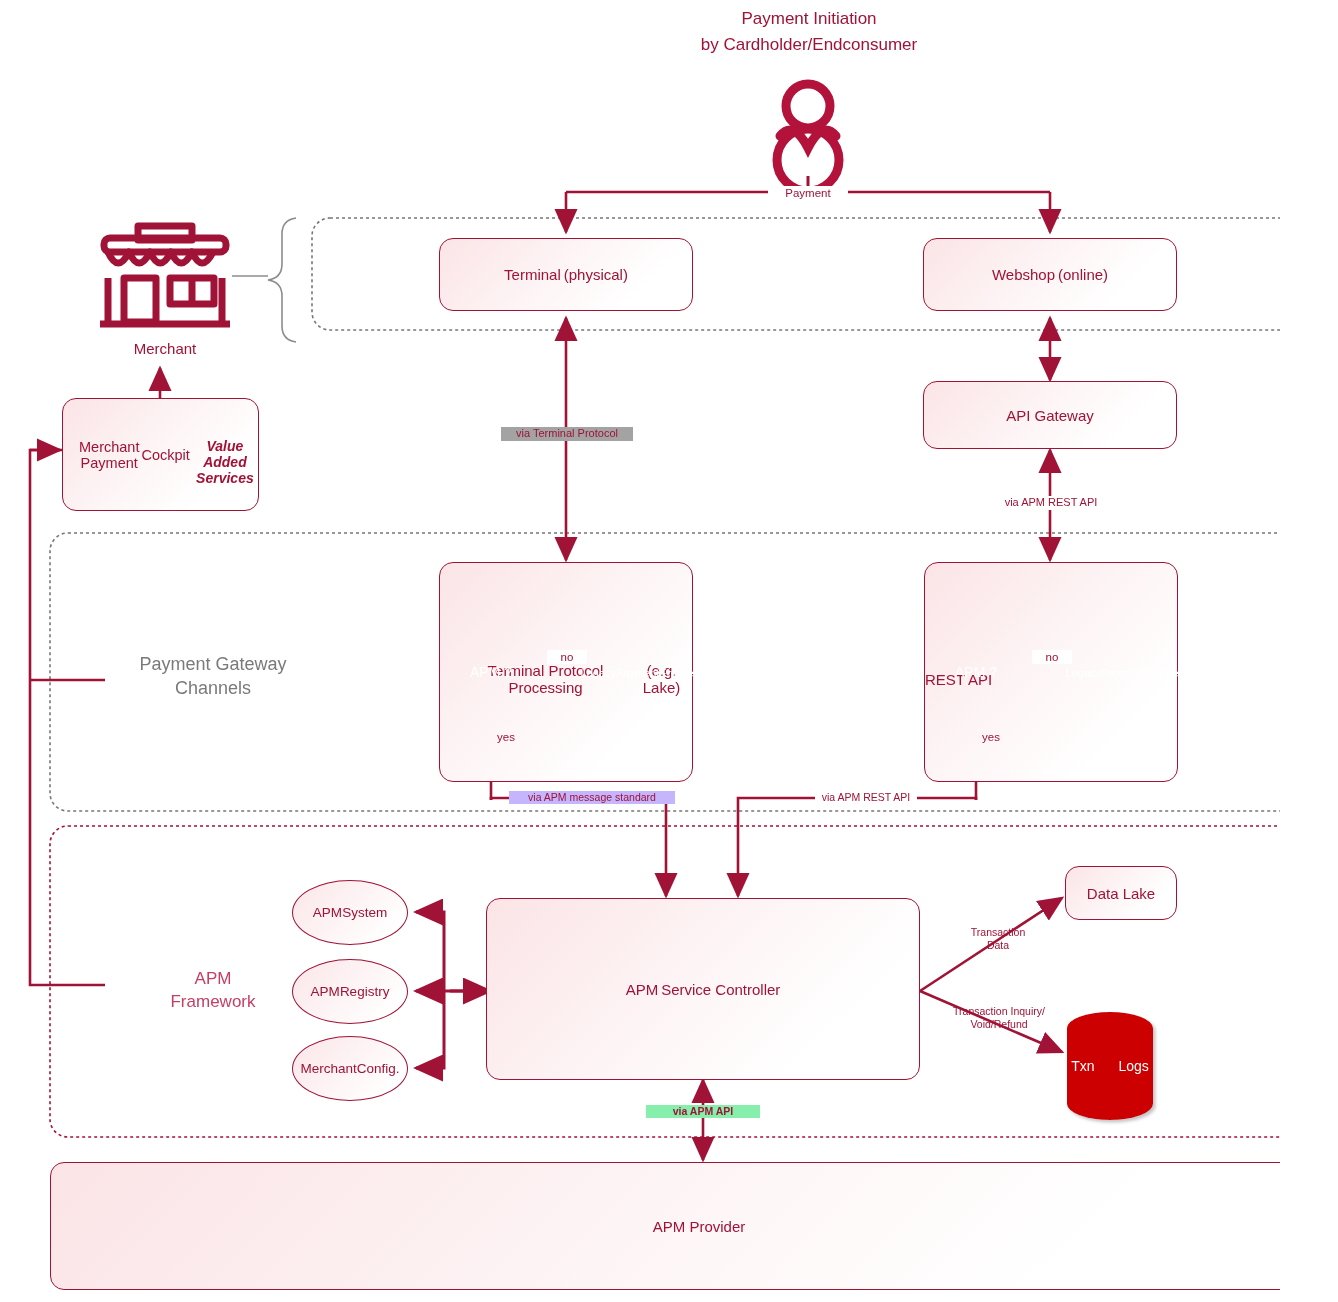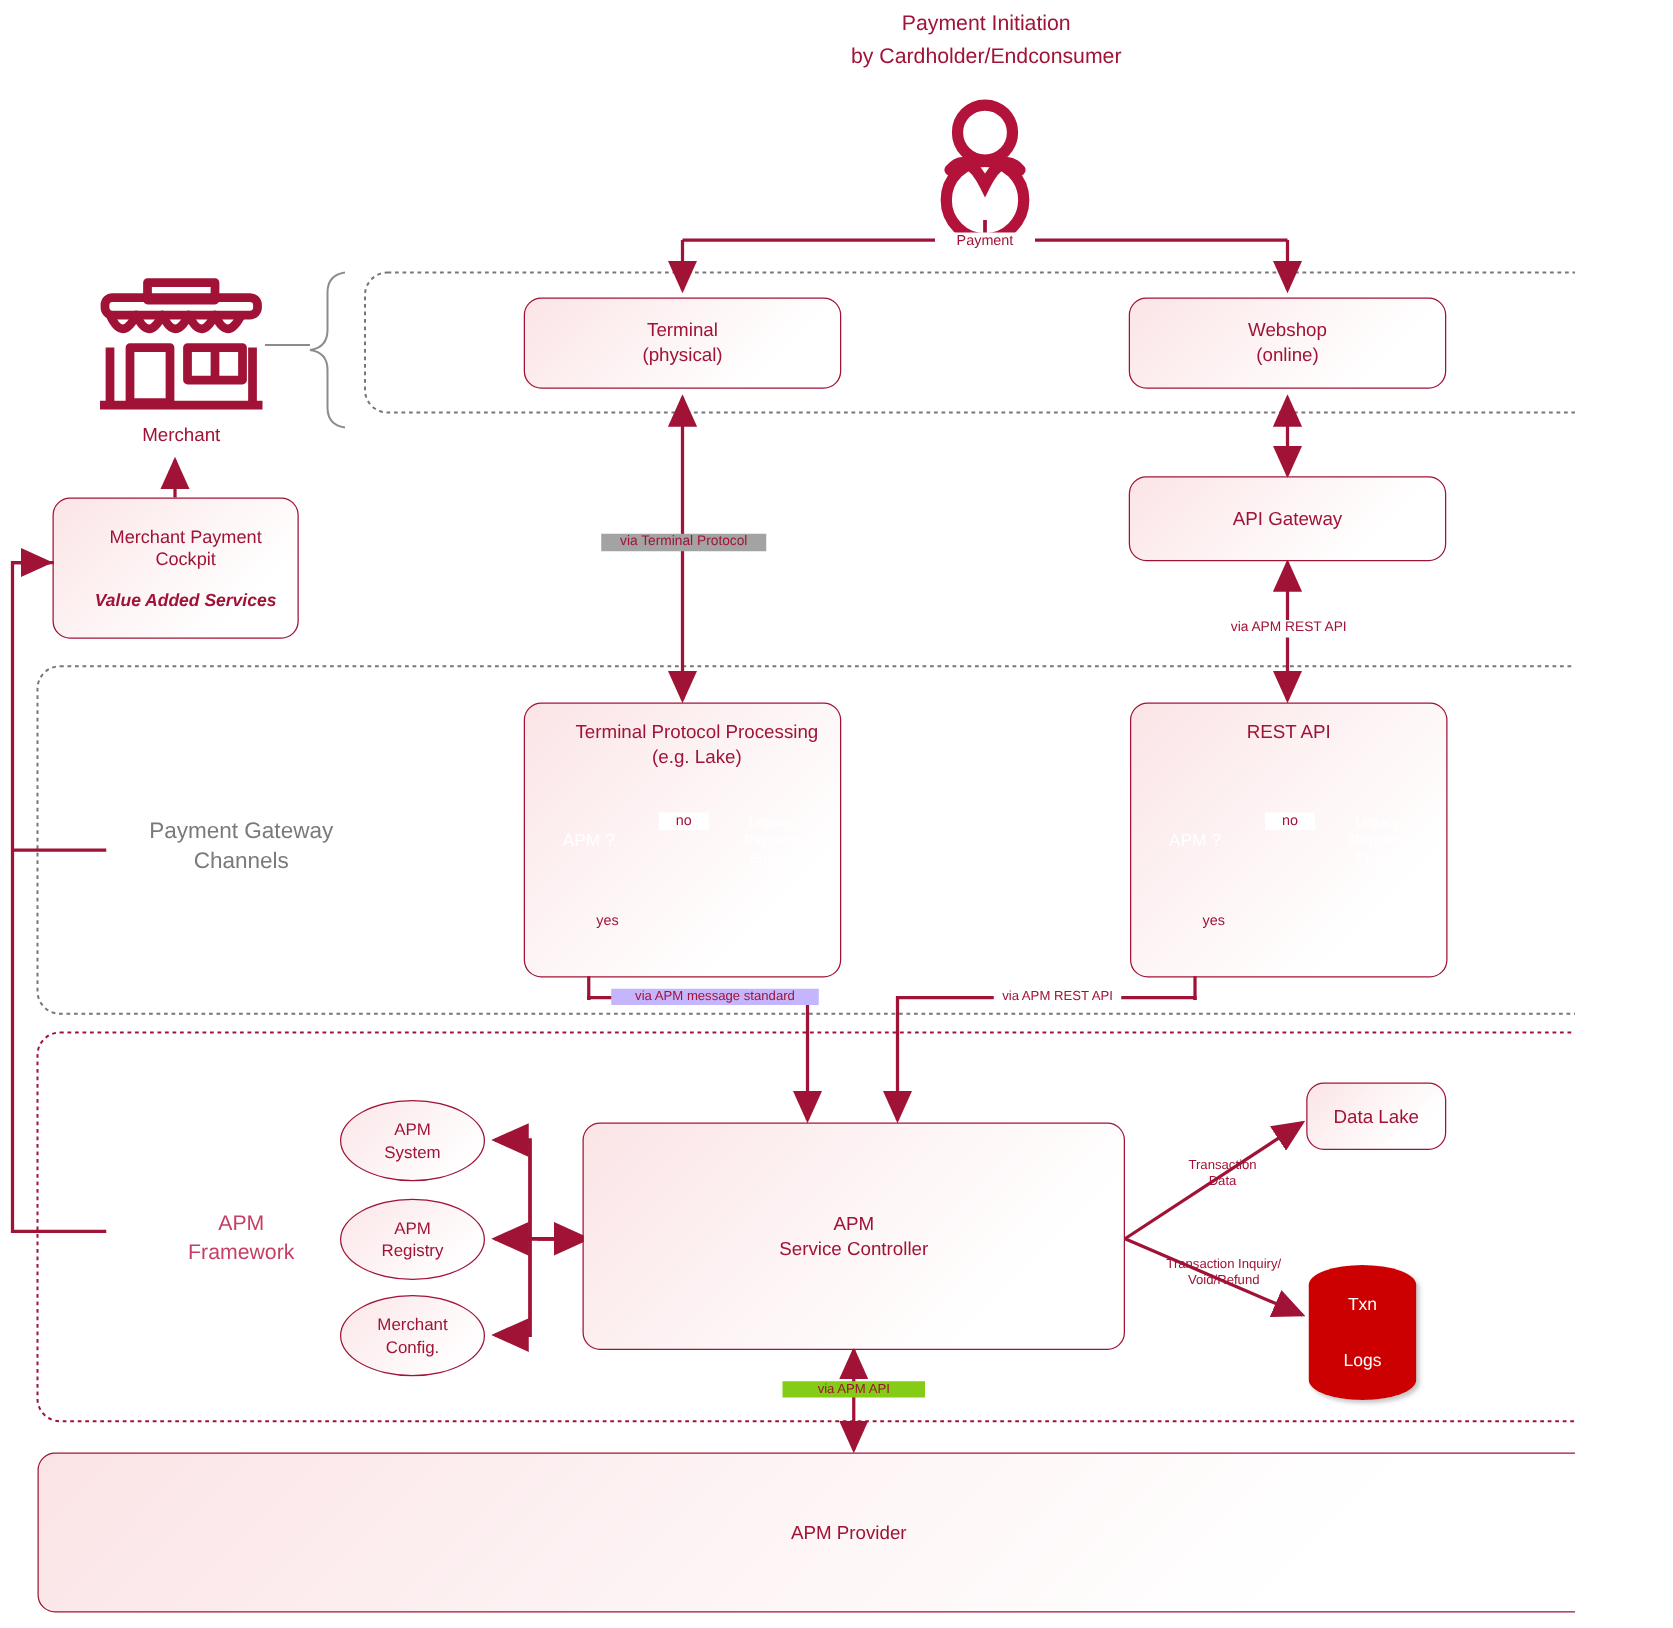--- a/index.html
+++ b/index.html
@@ -1,20 +1,20 @@
 <!DOCTYPE html>
 <html><head>
 <meta charset="utf-8">
 <style>
   html,body{margin:0;padding:0;background:#ffffff;}
   body{font-family:"Liberation Sans","DejaVu Sans",sans-serif;}
-  #stage{position:relative;width:1260px;height:1302px;overflow:hidden;background:#fff;}
+  #stage{position:relative;width:1260px;height:1302px;overflow:hidden;background:#fff;margin-left:20px;}
   #svgroot{position:absolute;left:0;top:0;width:1338px;height:1302px;}
 
-  .node{position:absolute;box-sizing:border-box;display:flex;flex-direction:column;
+  .node{position:absolute;box-sizing:border-box;display:flex;flex-direction:row;
         align-items:center;justify-content:center;text-align:center;color:#A01336;}
   .rbox{border:1px solid #A01336;border-radius:14px;
         background:linear-gradient(135deg,#fbe4e6 0%,#fdf2f3 38%,#ffffff 78%);}
   .ell{border:1px solid #A01336;border-radius:50%;
        background:linear-gradient(135deg,#fbe6e9 0%,#fdf3f4 45%,#ffffff 85%);}
   .sectlabel{position:absolute;text-align:center;line-height:1.35;}
   .lbl{position:absolute;color:#A01336;text-align:center;line-height:1.25;
        white-space:nowrap;background:transparent;}
   .wlbl{white-space:normal;}
   .hdr{position:absolute;text-align:center;color:#A01336;line-height:1.5;}
@@ -236,15 +236,15 @@
   <div class="lbl wlbl" style="left:935px;top:926px;width:86px;font-size:10.5px;">
     <div>Transaction</div>
     <div>Data</div>
   </div>
 
   <div class="lbl wlbl" style="left:918px;top:1005px;width:122px;font-size:10.5px;">
     <div>Transaction Inquiry/</div>
     <div>Void/Refund</div>
   </div>
 
-  <div class="lbl" style="left:626px;top:1105px;width:114px;font-size:10.5px;background:#84cc16;">via APM API</div>
+  <div class="lbl" style="left:626px;top:1105px;width:114px;font-size:10.5px;background:#86efac;font-weight:bold;">via APM API</div>
 
 </div>
 
 </body></html>

